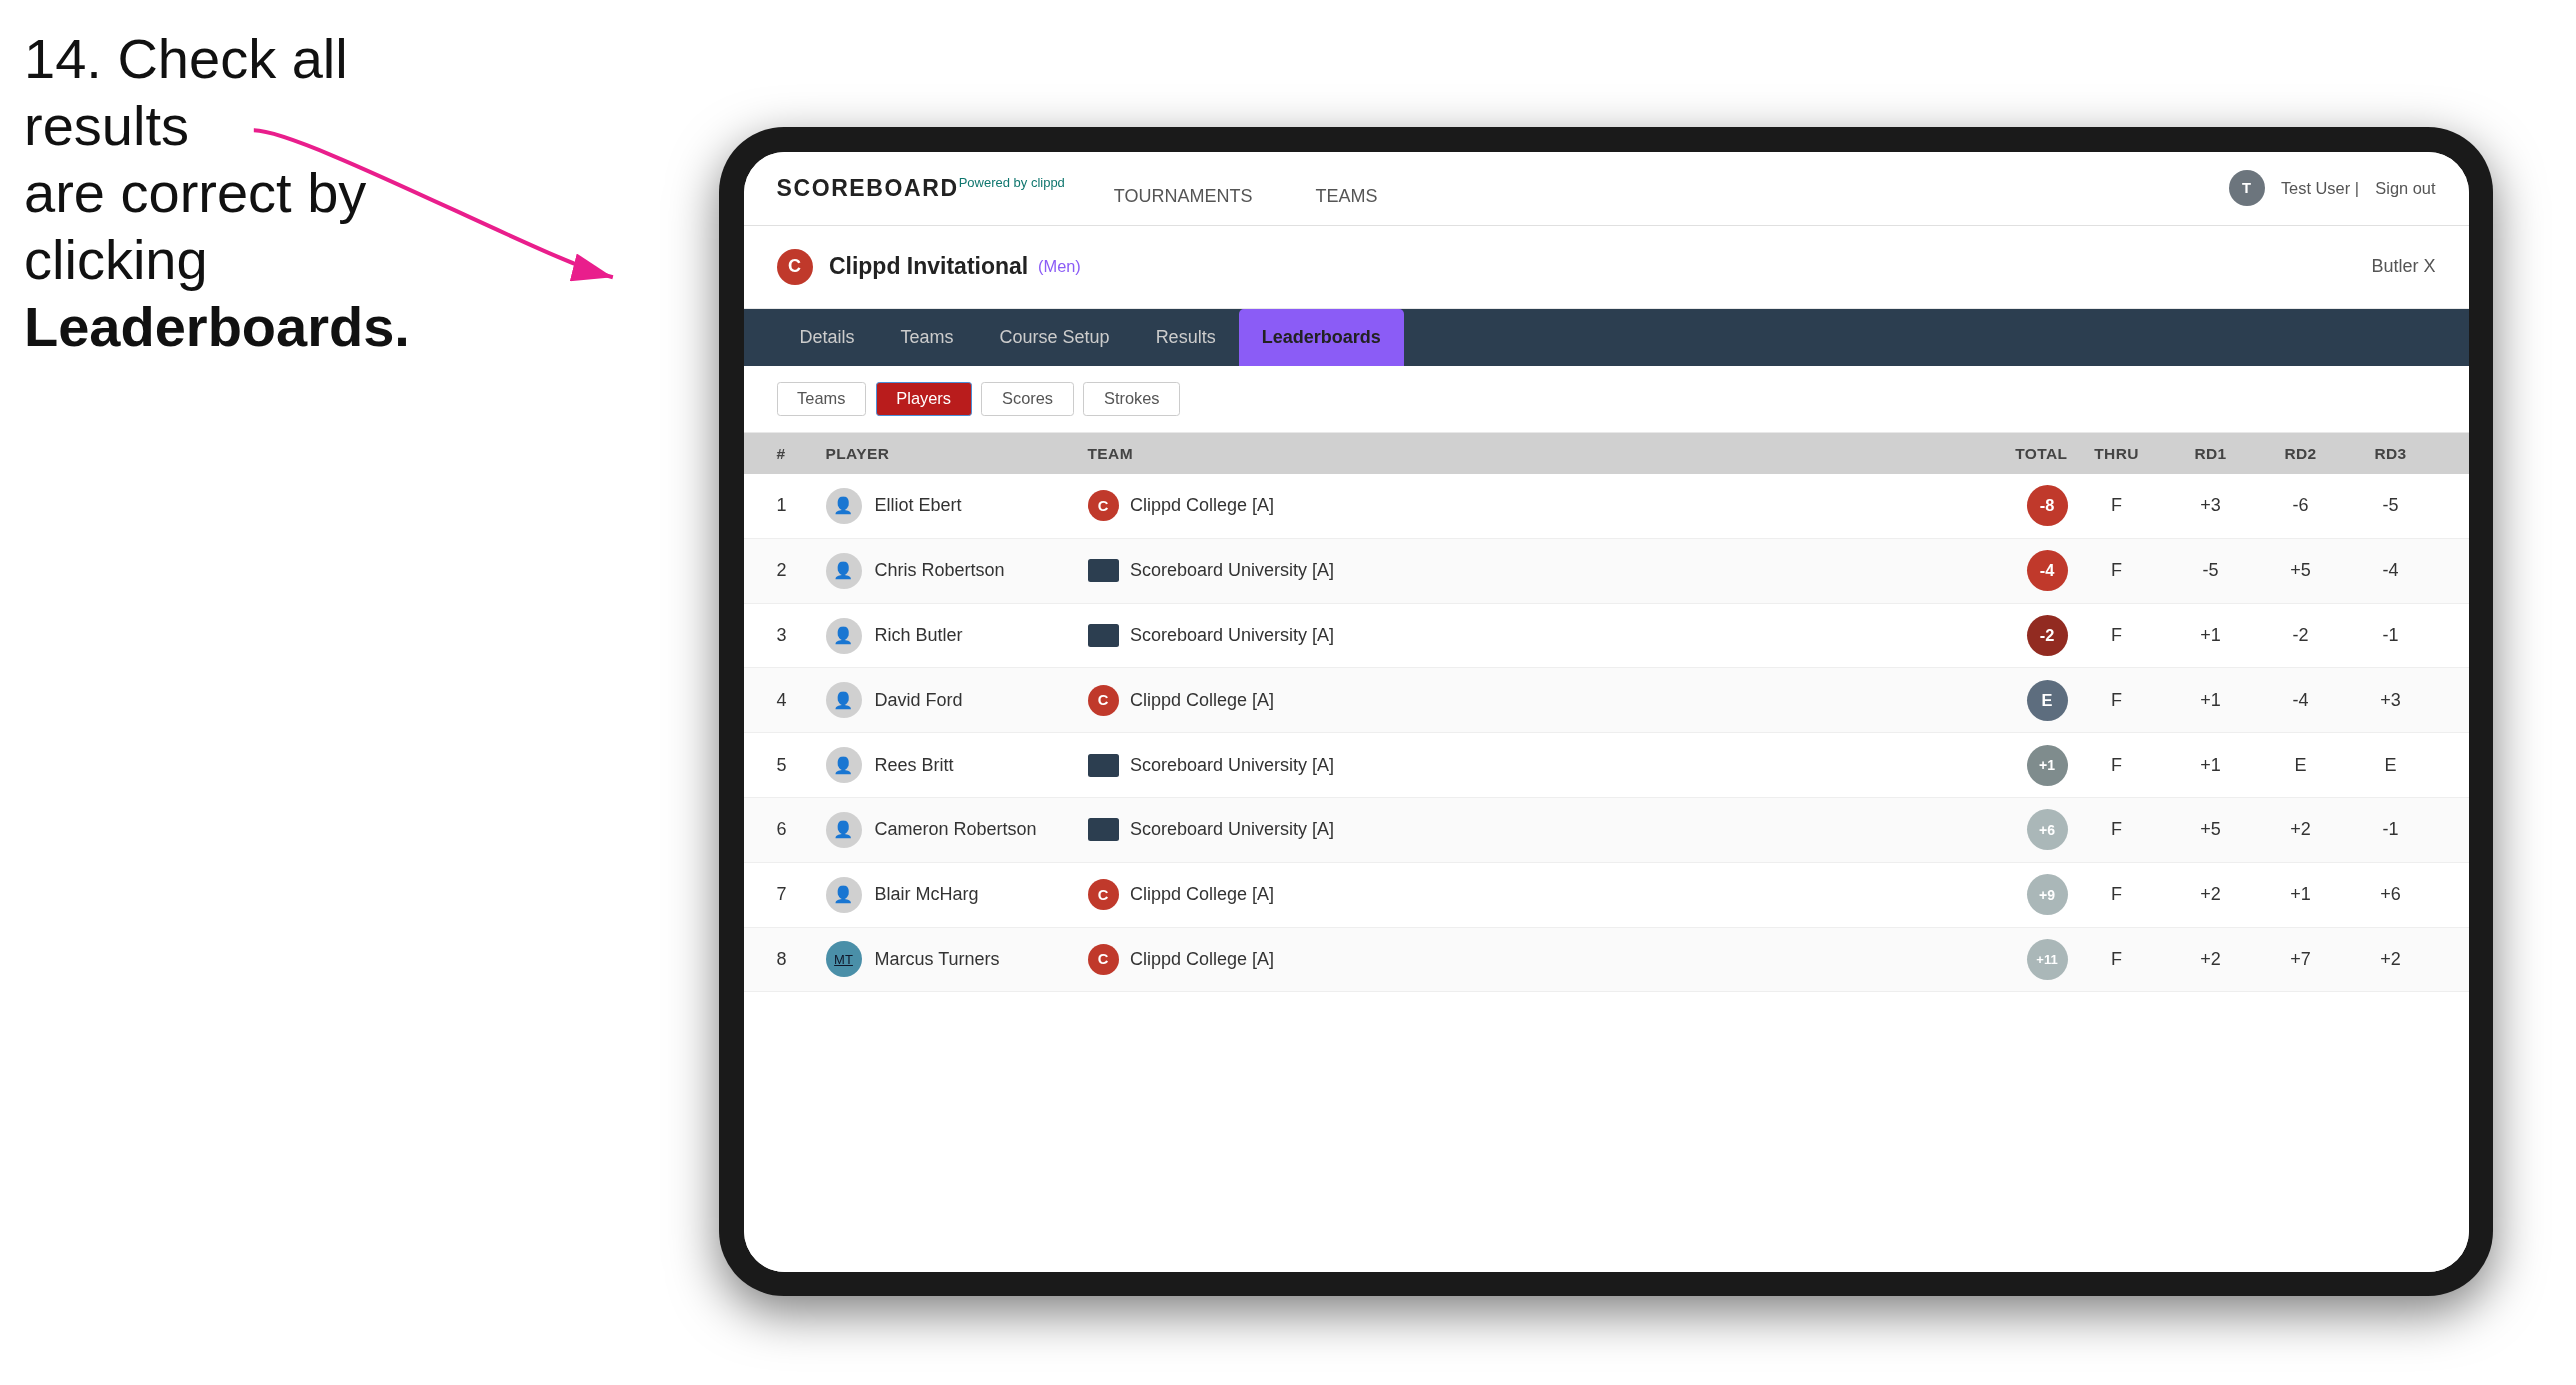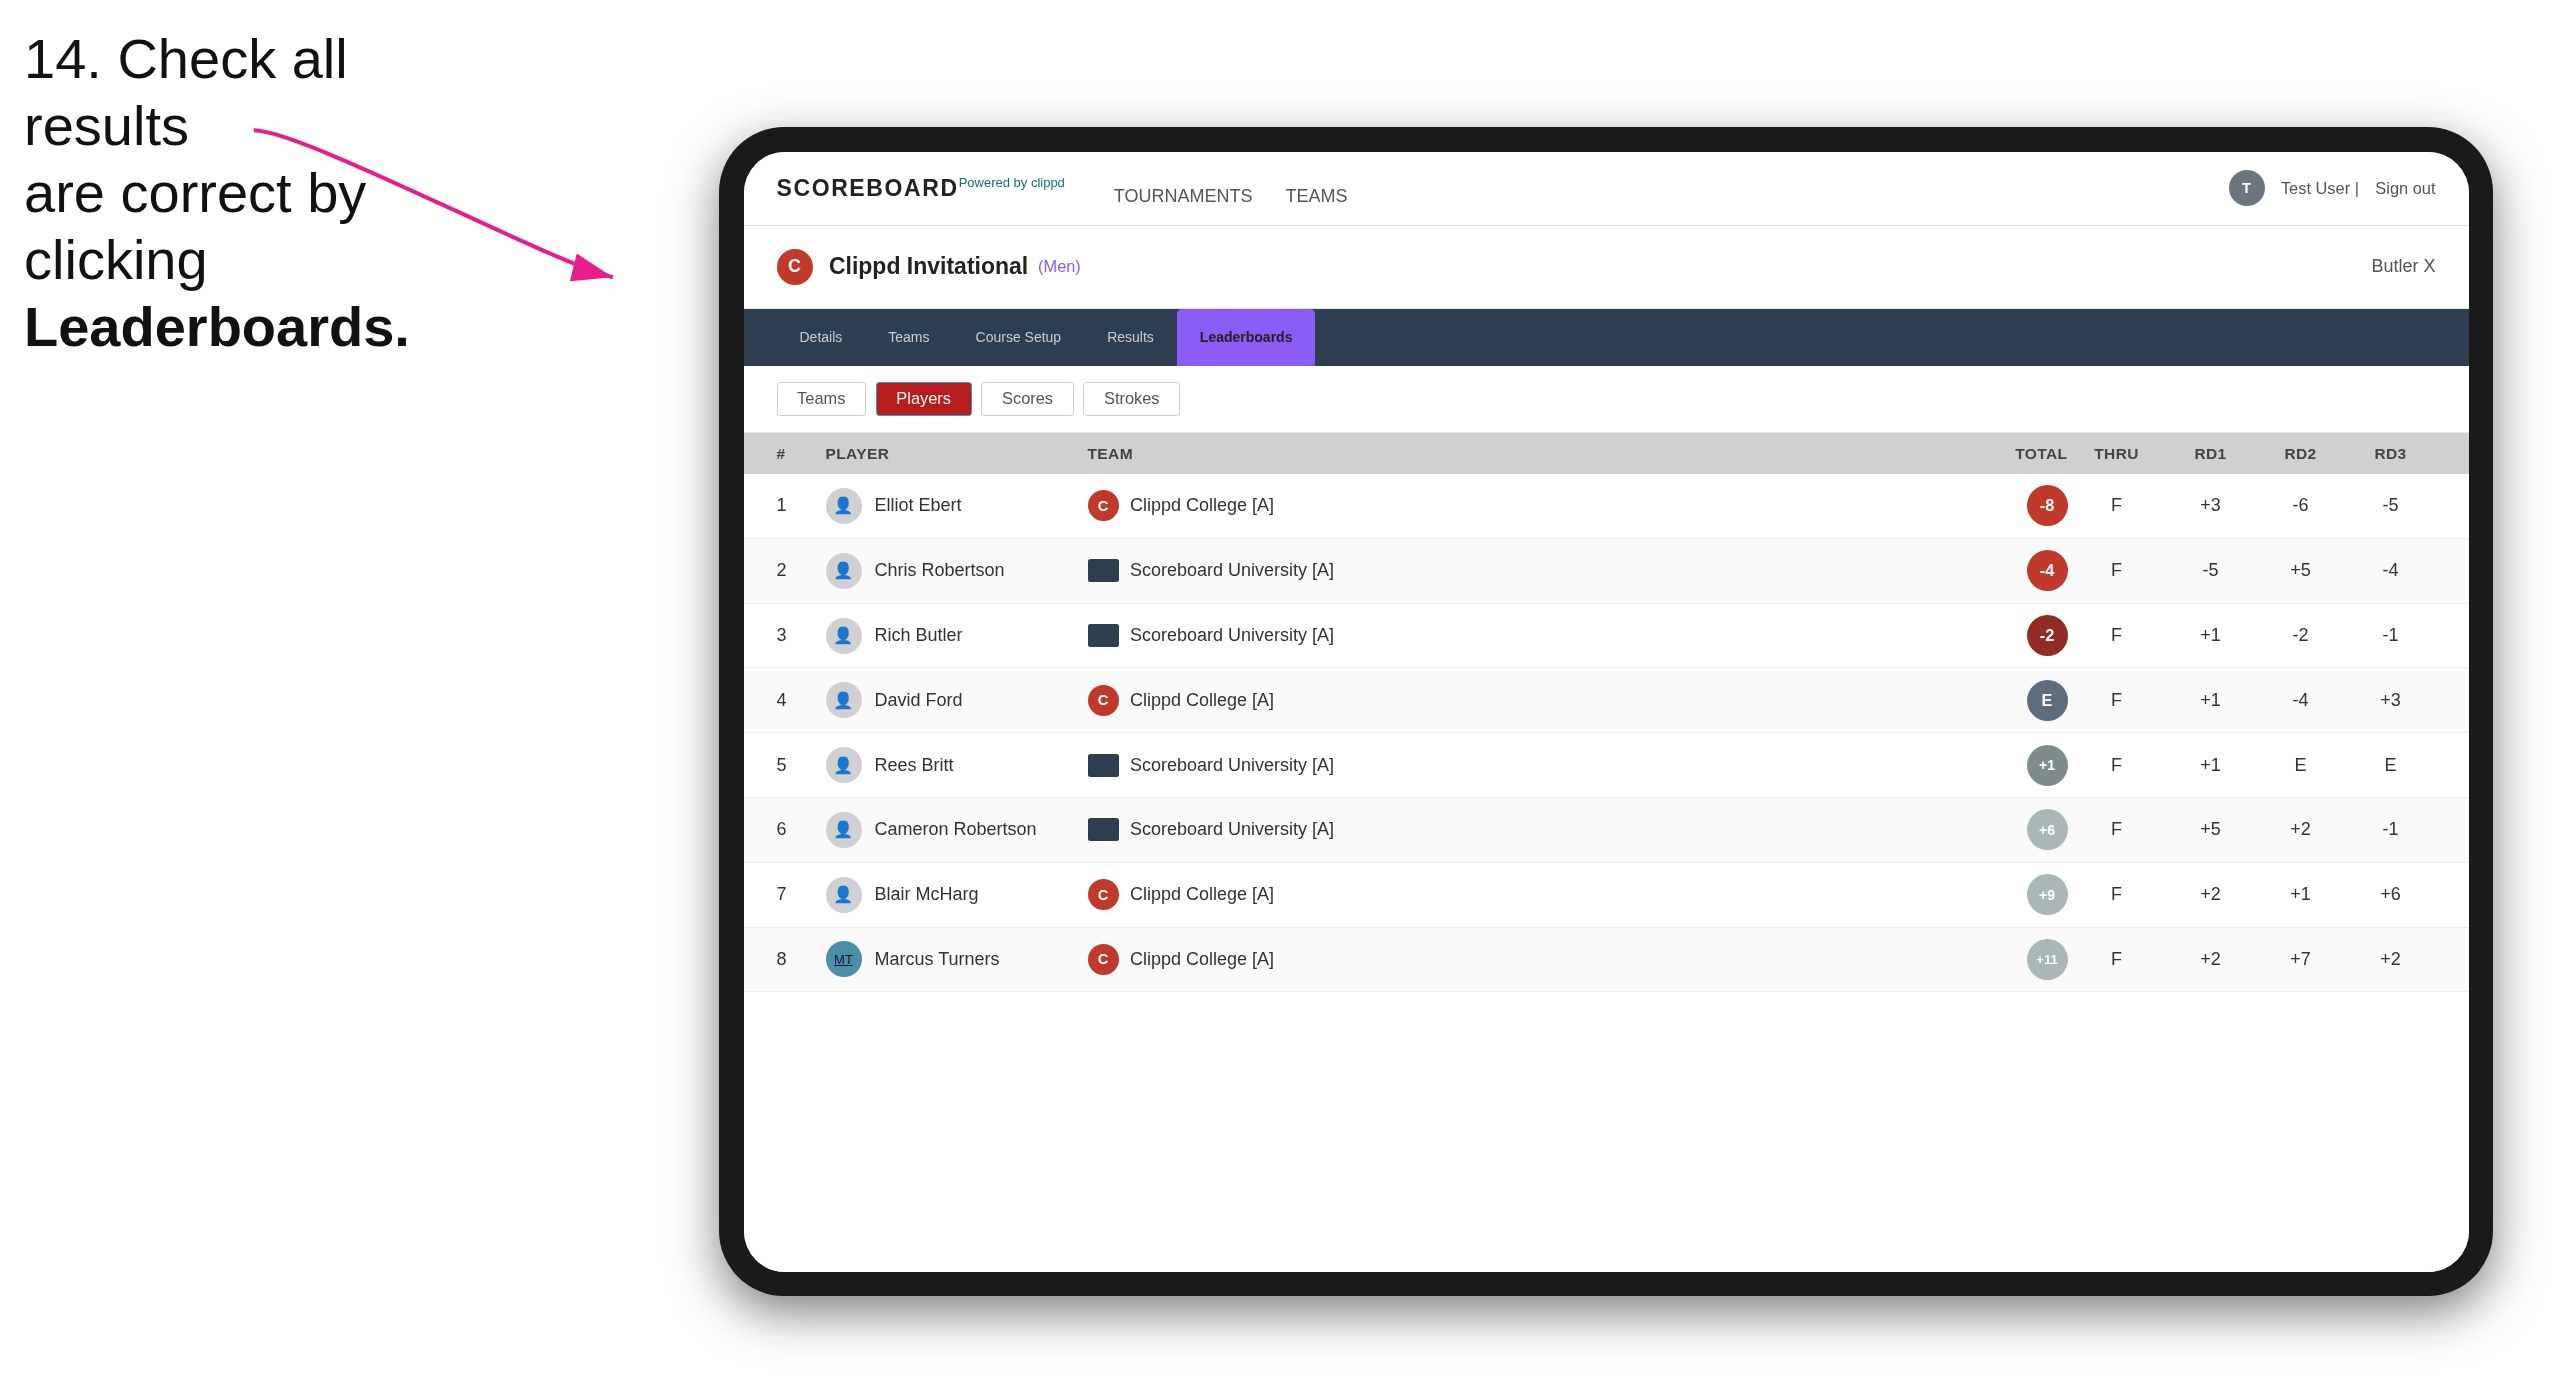--- a/index.html
+++ b/index.html
@@ -72,21 +72,21 @@
       color: #222;
     }
 
     .logo-sub {
       font-size: 13px;
       color: #0f766e;
     }
 
     .nav-links {
       display: flex;
-      gap: 33px;
+      gap: 63px;
       flex: 1;
       margin-top: 16px;
     }
 
     .nav-link {
       font-size: 18px;
       color: #555;
       text-decoration: none;
       padding: 6.5px 0;
       cursor: pointer;
@@ -168,21 +168,21 @@
     .tab-bar {
       background: #2c3e50;
       display: flex;
       align-items: center;
       padding: 0 33px;
       height: 57px;
       flex-shrink: 0;
     }
 
     .tab {
-      font-size: 14px;
+      font-size: 18px;
       color: #ccc;
       padding: 0 23px;
       height: 100%;
       display: flex;
       align-items: center;
       cursor: pointer;
     }
 
     .tab.active {
       background: #8b5cf6;

